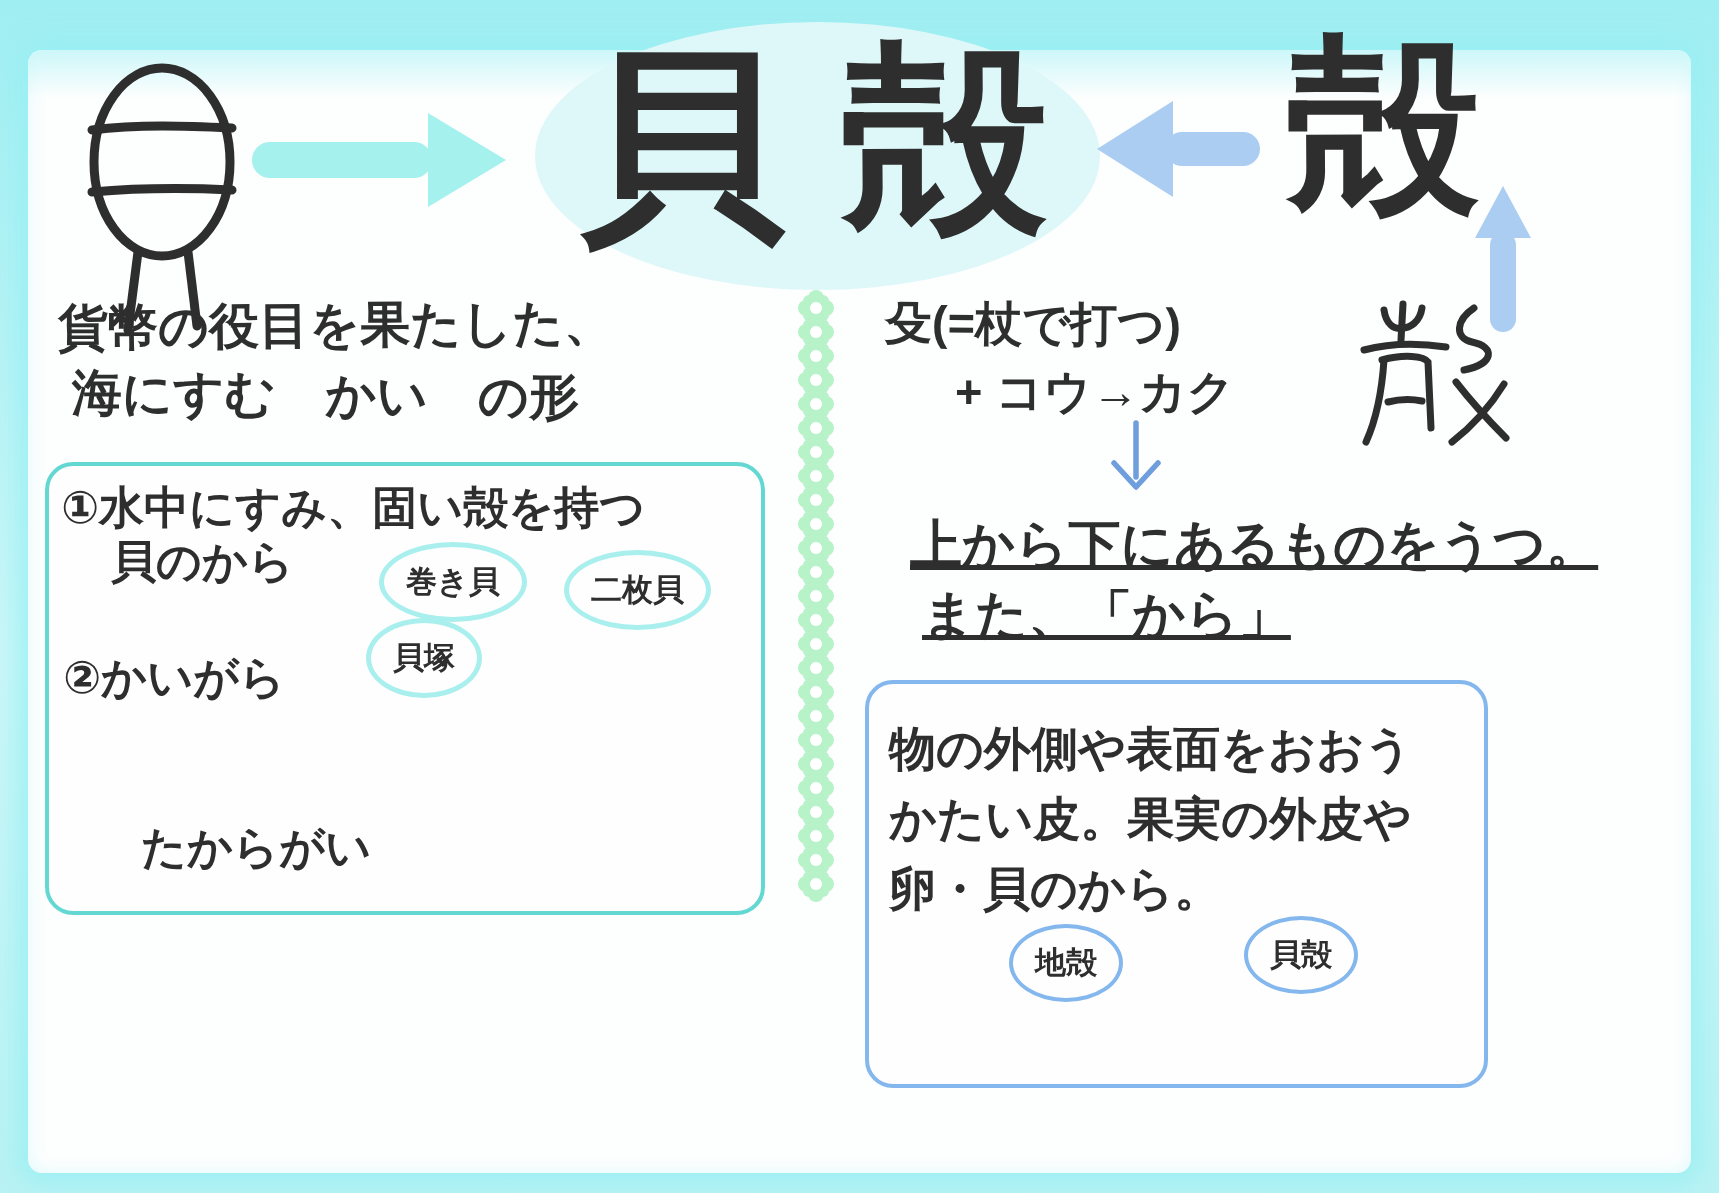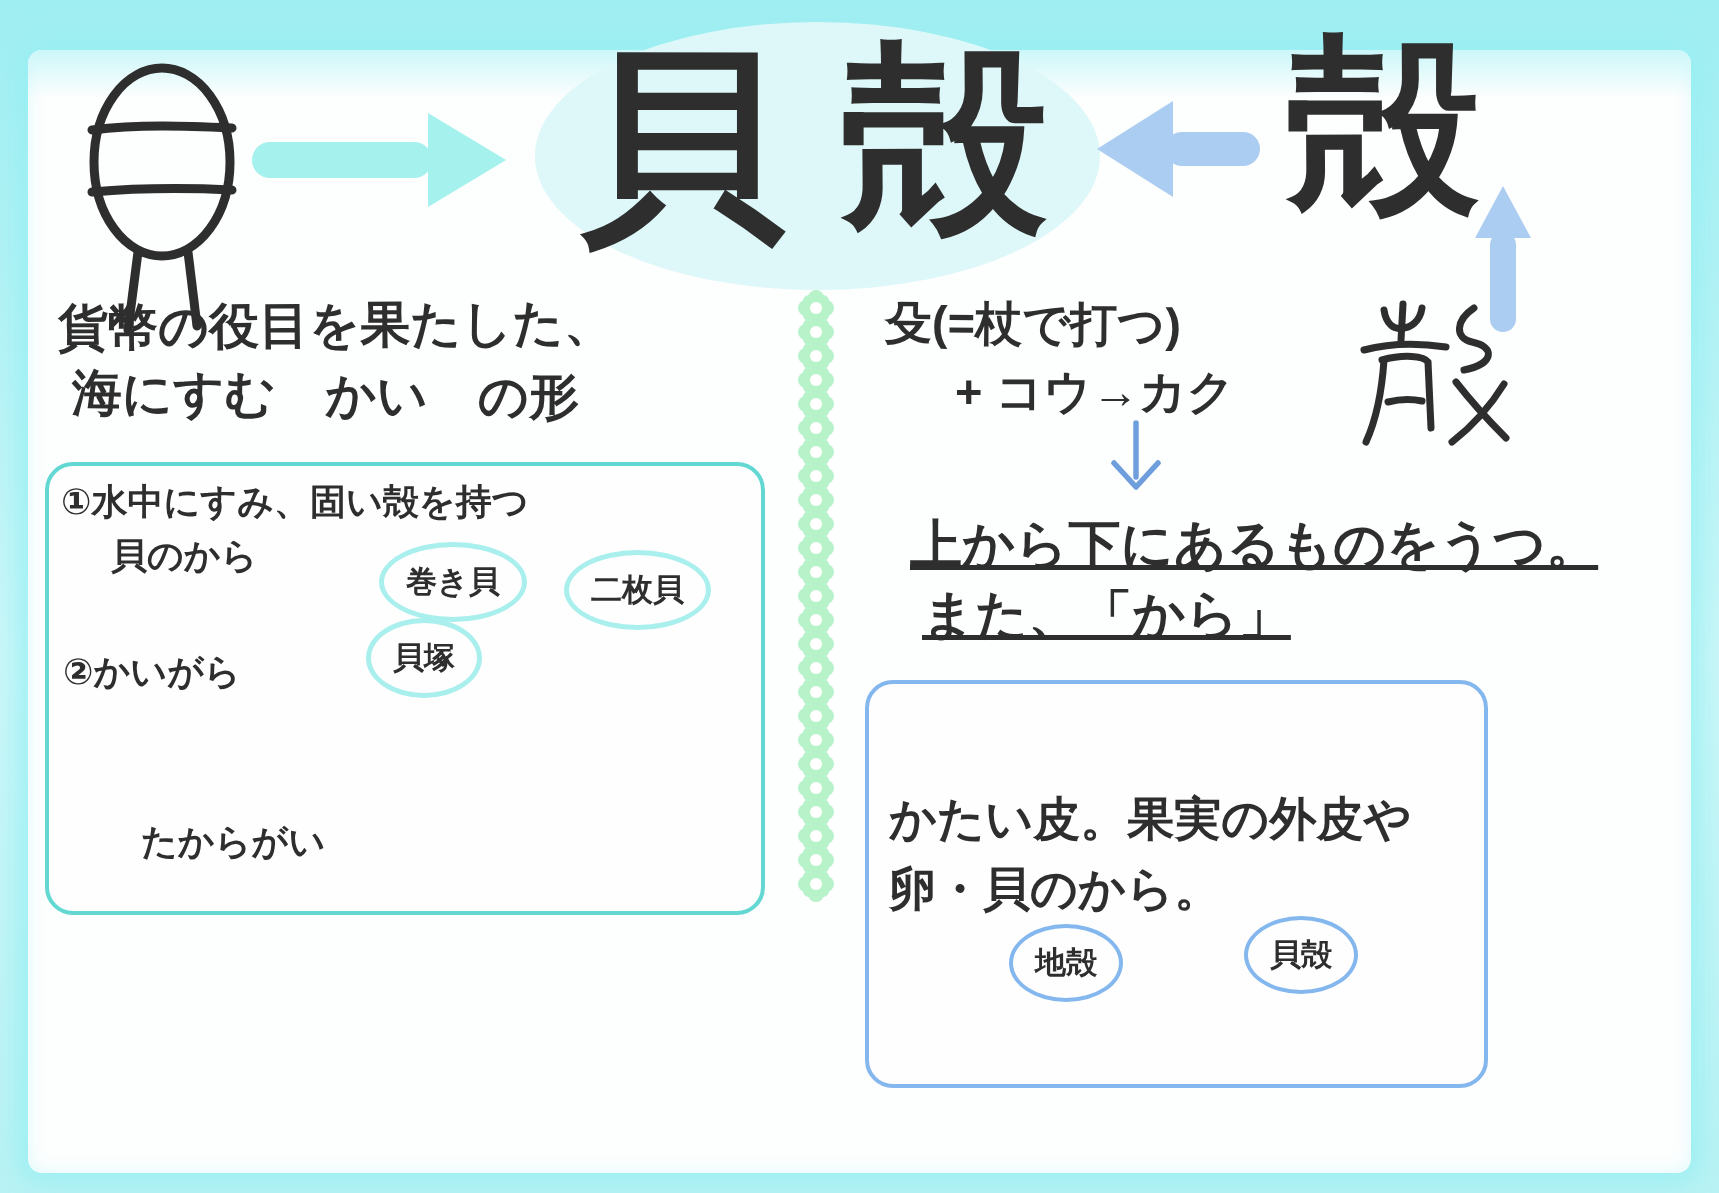--- a/index.html
+++ b/index.html
@@ -24,21 +24,21 @@
     position:absolute;left:535px;top:22px;width:565px;height:268px;
     background:var(--hl,#def8f9);border-radius:50%;
   }
   
   .kanji-xl{position:absolute;line-height:1;font-weight:600;letter-spacing:0;}
   .k-kai{left:580px;top:42px;font-size:205px;}
   .k-kaku{left:842px;top:36px;font-size:205px;}
   .k-kaku-src{left:1287px;top:30px;font-size:192px;}
   
   .t{position:absolute;font-weight:600;white-space:nowrap;}
-  .fs50{font-size:50px;} .fs47{font-size:47px;} .fs46{font-size:52px;text-decoration:underline;} .fs45{font-size:36px;}
+  .fs50{font-size:50px;} .fs47{font-size:47px;} .fs46{font-size:52px;text-decoration:underline;} .fs45{font-size:45px;}
   .tilt1{transform:rotate(-0.6deg);} .tilt2{transform:rotate(0.5deg);}
   
   .note-box{position:absolute;border-radius:28px;background:rgba(255,255,255,.35);}
   .box-left{left:45px;top:462px;width:712px;height:445px;border:4px solid var(--cyanbox,#63d8d2);}
   .box-right{left:865px;top:680px;width:615px;height:400px;border:4px solid var(--bluebox,#83b7ed);}
   .note-box .t{position:absolute;}
   
   .circle-word{
     position:absolute;display:inline-block;font-size:31px;font-weight:600;
     padding:14px 22px;border-radius:50%;white-space:nowrap;
@@ -166,17 +166,18 @@
 
   <div class="t fs45" style="left:92px;top:352px;">たからがい</div>
 </div>
 
 <div class="t fs47 tilt2" style="left:885px;top:293px;">殳(=杖で打つ)</div>
 <div class="t fs47" style="left:955px;top:361px;">+𡉉 コウ→カク</div>
 <div class="t fs46" style="left:910px;top:510px;">上から下にあるものをうつ。</div>
 <div class="t fs46" style="left:922px;top:580px;">また、「から」</div>
 
 <div class="note-box box-right">
+  <div class="t fs47" style="left:20px;top:34px;">物の外側や表面をおおう</div>
   <div class="t fs47" style="left:20px;top:104px;">かたい皮。果実の外皮や</div>
   <div class="t fs47" style="left:20px;top:174px;">卵・貝のから。</div>
   <span class="circle-word circle-blue" style="left:375px;top:232px;">貝殻</span>
   <span class="circle-word circle-blue" style="left:140px;top:240px;">地殻</span>
 </div>
 
 </body></html>

